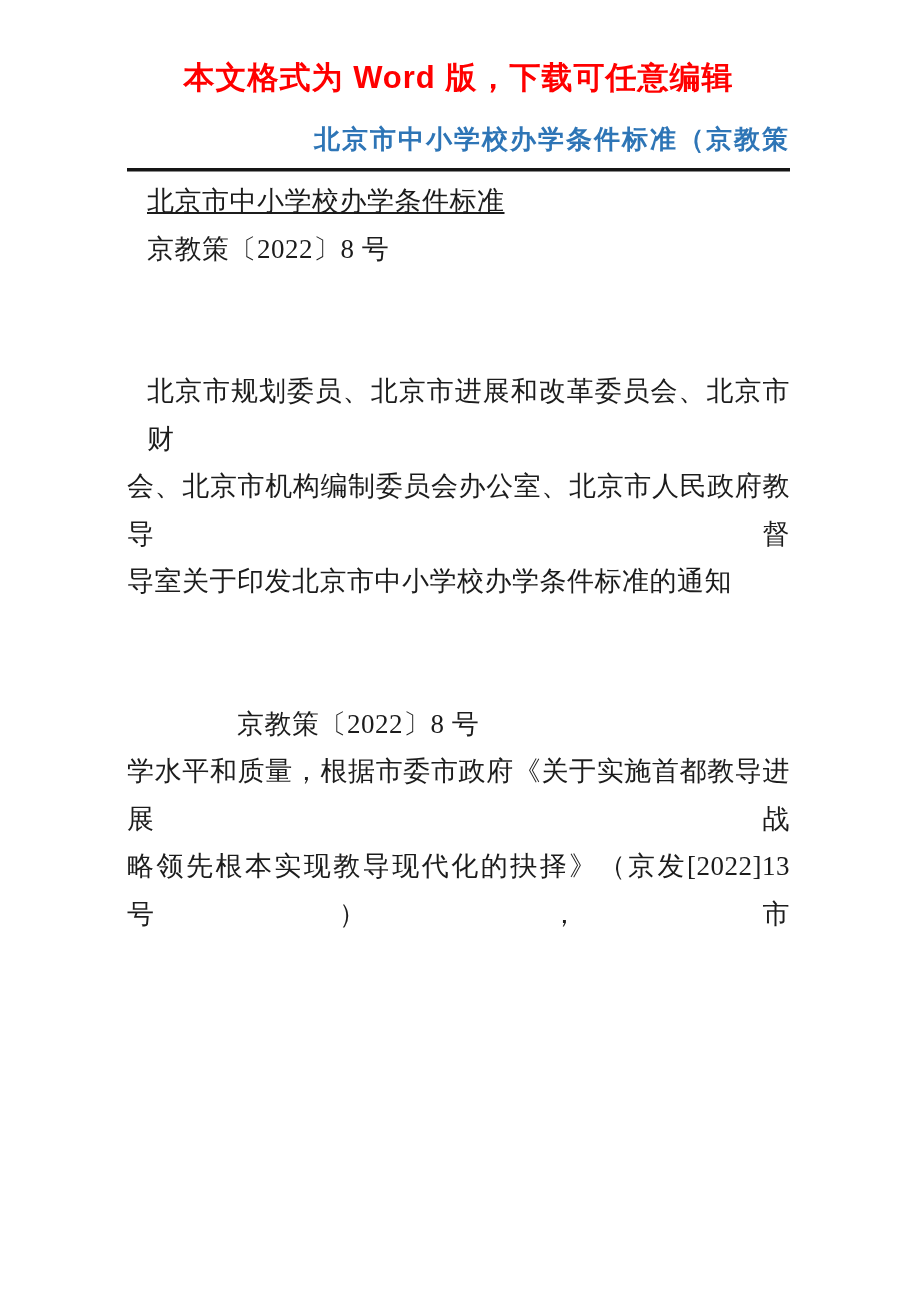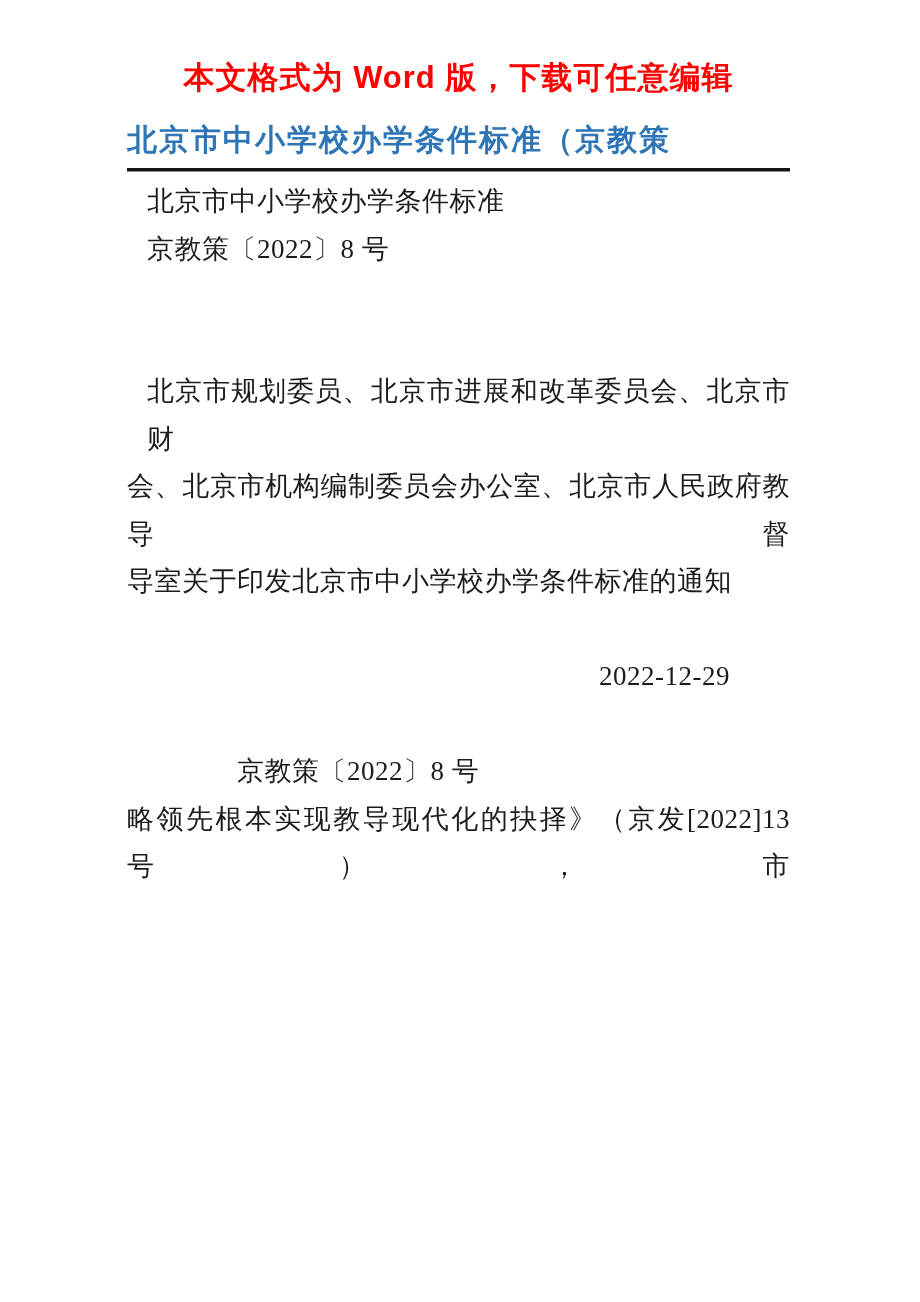--- a/index.html
+++ b/index.html
@@ -19,23 +19,23 @@
     text-align: center;
     font-family: "Liberation Sans", "DejaVu Sans", sans-serif;
     font-weight: 700;
     font-size: 31px;
     line-height: 42px;
     color: #ff0000;
     letter-spacing: 1px;
   }
   .doc-title {
     margin-top: 14px;
-    text-align: left;
+    text-align: right;
     font-weight: 700;
-    font-size: 30px;
+    font-size: 26px;
     line-height: 53px;
     color: #2e75b6;
     letter-spacing: 2px;
   }
   .rule {
     margin-top: 2px;
     height: 3px;
     background: #151515;
     border-bottom: 1px solid #8a8a8a;
   }
@@ -59,26 +59,26 @@
 <div class="page">
   <div class="banner" style="color: rgb(255, 0, 0);">本文格式为 Word 版，下载可任意编辑</div>
 
   <div class="doc-title" style="color: rgb(46, 117, 182);">
     <div>北京市中小学校办学条件标准（京教策</div>
   </div>
 
   <div class="rule"></div>
 
   <div class="doc-body">
-      <div class="bline" style="padding-left: 20px;">北京市中小学校办学条件标准</div>
+      <div class="bline" style="padding-left: 20px; text-decoration: underline;">北京市中小学校办学条件标准</div>
       <div class="bline" style="padding-left: 20px;">京教策〔2022〕8 号</div>
       <div class="spacer" style="height: 95px;"></div>
       <div class="bline just ind">北京市规划委员、北京市进展和改革委员会、北京市财</div>
       <div class="bline just">会、北京市机构编制委员会办公室、北京市人民政府教导督</div>
       <div class="bline">导室关于印发北京市中小学校办学条件标准的通知</div>
       <div class="spacer" style="height: 47.5px;"></div>
-      <div class="bline date">2022-12-29</div>
       <div class="spacer" style="height: 47.5px;"></div>
       <div class="bline" style="padding-left: 110px;">京教策〔2022〕8 号</div>
+      <div class="bline just">学水平和质量，根据市委市政府《关于实施首都教导进展战</div>
       <div class="bline just">略领先根本实现教导现代化的抉择》（京发[2022]13 号），市</div>
     </div>
 
 </div>
 
 </body></html>

